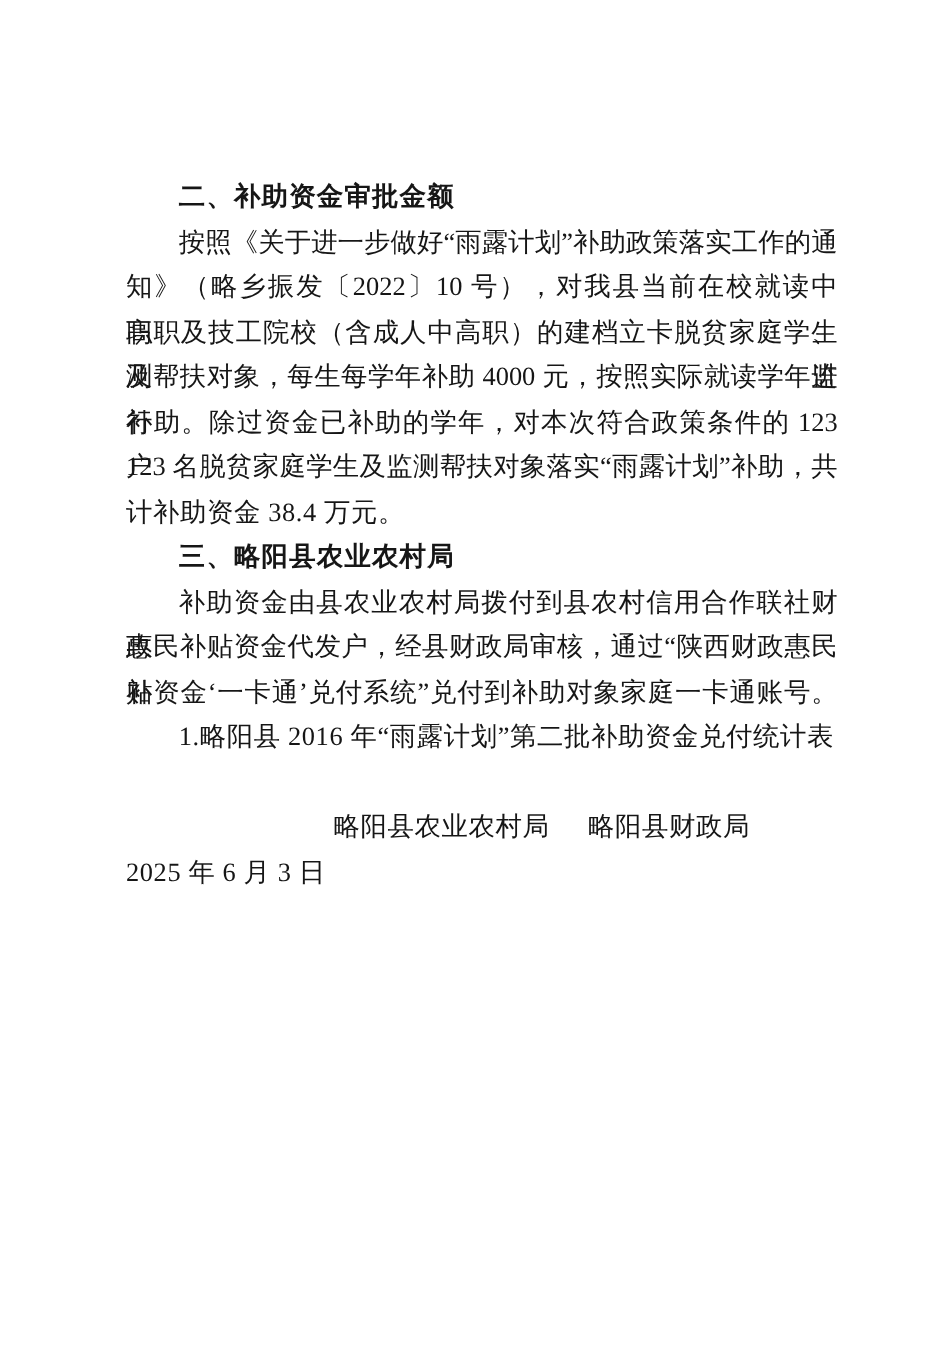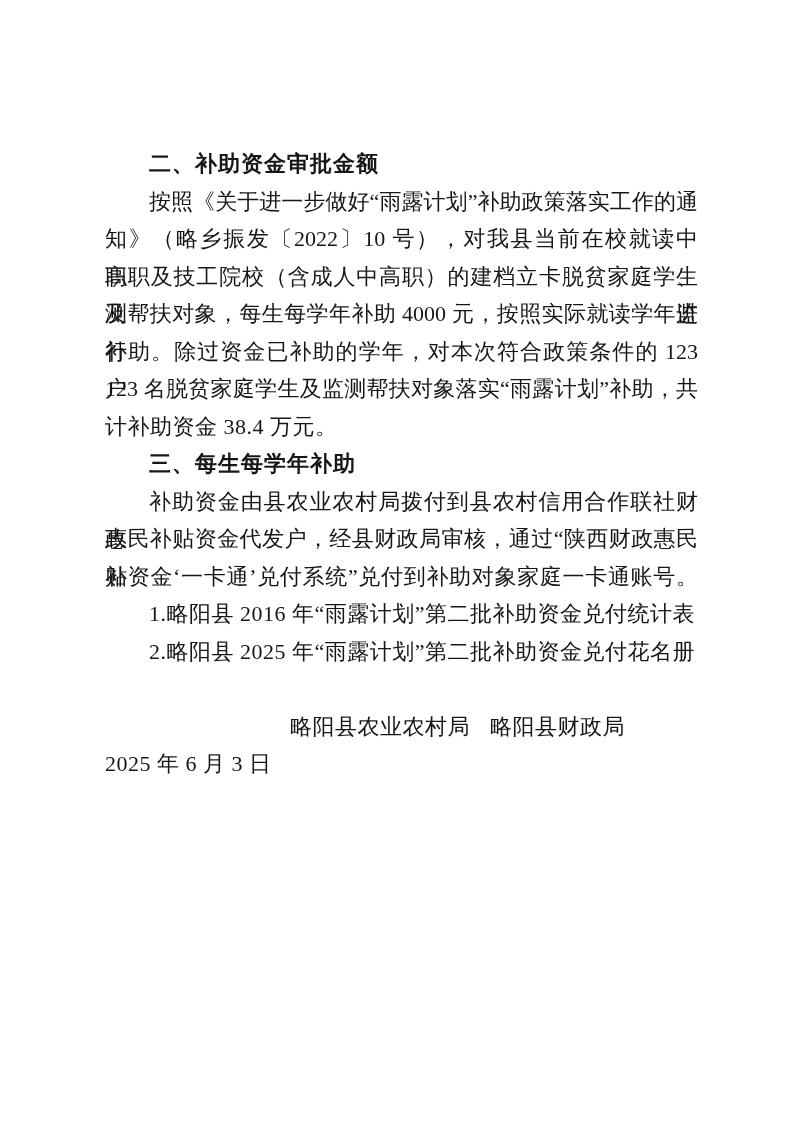--- a/index.html
+++ b/index.html
@@ -39,21 +39,21 @@
     text-indent: 44px;
   }
   .line.heading {
     font-family: Liberation Serif, serif;
     font-weight: 700;
     letter-spacing: 1px;
   }
   .line.signature {
     display: flex;
     justify-content: flex-end;
-    gap: 20px;
+    gap: 32px;
     padding-right: 73px;
   }
   .line.date {
     text-align: left;
     padding-right: 76px;
   }
   .line.blank {
     
   }
 </style>
@@ -63,26 +63,25 @@
 <div class="page">
   <div class="content">
       <div class="line heading indent">二、补助资金审批金额</div>
       <div class="line body indent stretch">按照《关于进一步做好“雨露计划”补助政策落实工作的通</div>
       <div class="line body stretch">知》（略乡振发〔2022〕10 号），对我县当前在校就读中职、</div>
       <div class="line body stretch">高职及技工院校（含成人中高职）的建档立卡脱贫家庭学生及监</div>
       <div class="line body stretch">测帮扶对象，每生每学年补助 4000 元，按照实际就读学年进行</div>
       <div class="line body stretch">补助。除过资金已补助的学年，对本次符合政策条件的 123 户</div>
       <div class="line body stretch">123 名脱贫家庭学生及监测帮扶对象落实“雨露计划”补助，共</div>
       <div class="line body">计补助资金 38.4 万元。</div>
-      <div class="line heading indent">三、每生每学年补助</div>
+      <div class="line heading indent">三、略阳县农业农村局</div>
       <div class="line body indent stretch">补助资金由县农业农村局拨付到县农村信用合作联社财政</div>
       <div class="line body stretch">惠民补贴资金代发户，经县财政局审核，通过“陕西财政惠民补</div>
       <div class="line body stretch">贴资金‘一卡通’兑付系统”兑付到补助对象家庭一卡通账号。</div>
       <div class="line body indent">1.略阳县 2016 年“雨露计划”第二批补助资金兑付统计表</div>
-      <div class="line body indent">2.略阳县 2025 年“雨露计划”第二批补助资金兑付花名册</div>
       <div class="line blank"></div>
       <div class="line signature">
         <span>略阳县农业农村局</span>
         <span>略阳县财政局</span>
       </div>
       <div class="line date">2025 年 6 月 3 日</div>
     </div>
 </div>
 
 </body></html>

